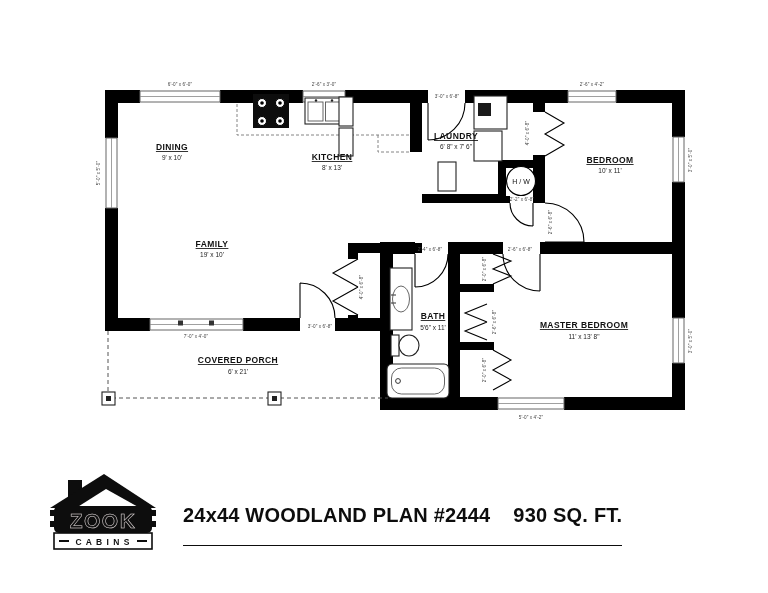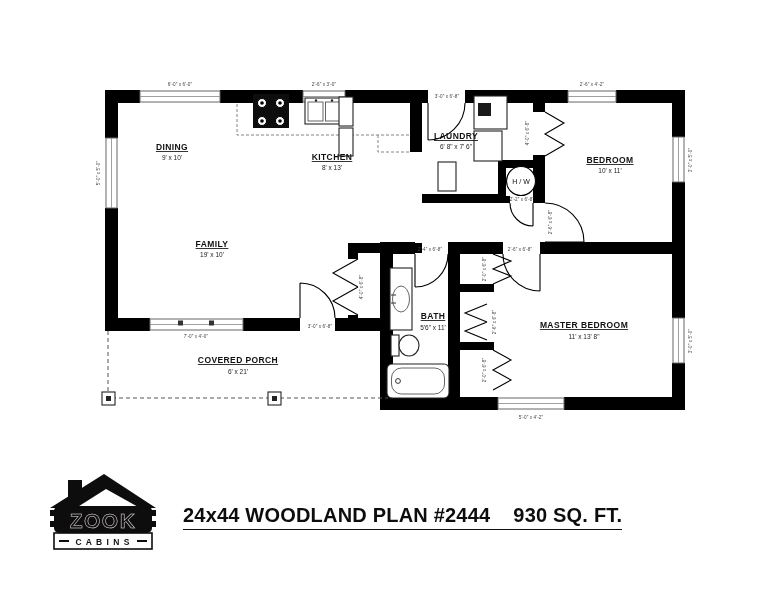--- a/index.html
+++ b/index.html
@@ -11,21 +11,21 @@
   .dim{font-size:4.6px;fill:#444;text-anchor:middle;letter-spacing:.1px;}
   .wall{fill:#000;stroke:none;}
   .win{fill:#fff;stroke:#666;stroke-width:1;}
   .winline{stroke:#888;stroke-width:.8;}
   .door{fill:none;stroke:#000;stroke-width:1.1;}
   .fix{fill:#fff;stroke:#222;stroke-width:1.1;}
   .fix2{fill:none;stroke:#555;stroke-width:.9;}
   .dash{fill:none;stroke:#555;stroke-width:1;stroke-dasharray:4 3;}
   .cdash{fill:none;stroke:#777;stroke-width:.9;stroke-dasharray:3 2;}
   #footer-title{position:absolute;left:183px;top:504px;font-size:20px;font-weight:700;
-        color:#0d0d0d;white-space:pre;border-bottom:1.6px solid #0d0d0d;padding-bottom:2px;letter-spacing:.2px;}
+        color:#0d0d0d;white-space:pre;border-bottom:1.6px solid #0d0d0d;padding-bottom:18px;letter-spacing:.2px;}
   #logo{position:absolute;left:50px;top:474px;}
   .hw-label{font-size:7px;text-anchor:middle;font-weight:400;}
 </style>
 </head>
 <body>
 
 <div id="page">
 
 <svg width="768" height="470" viewBox="0 0 768 470">
 

